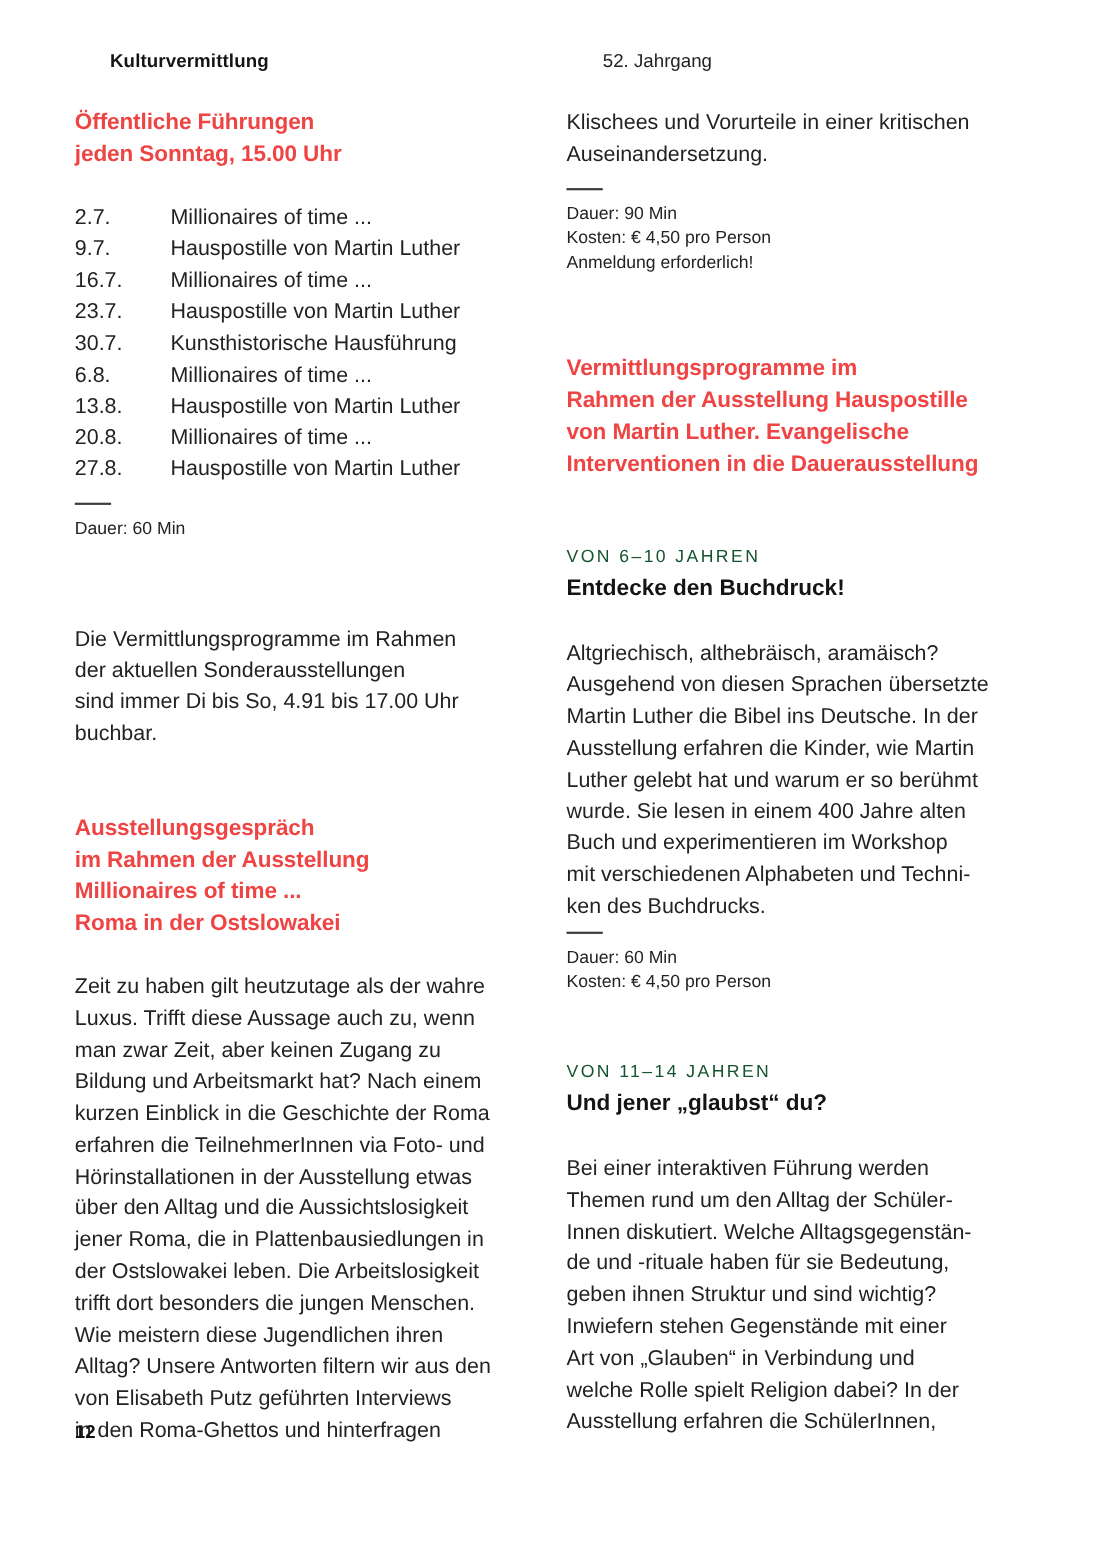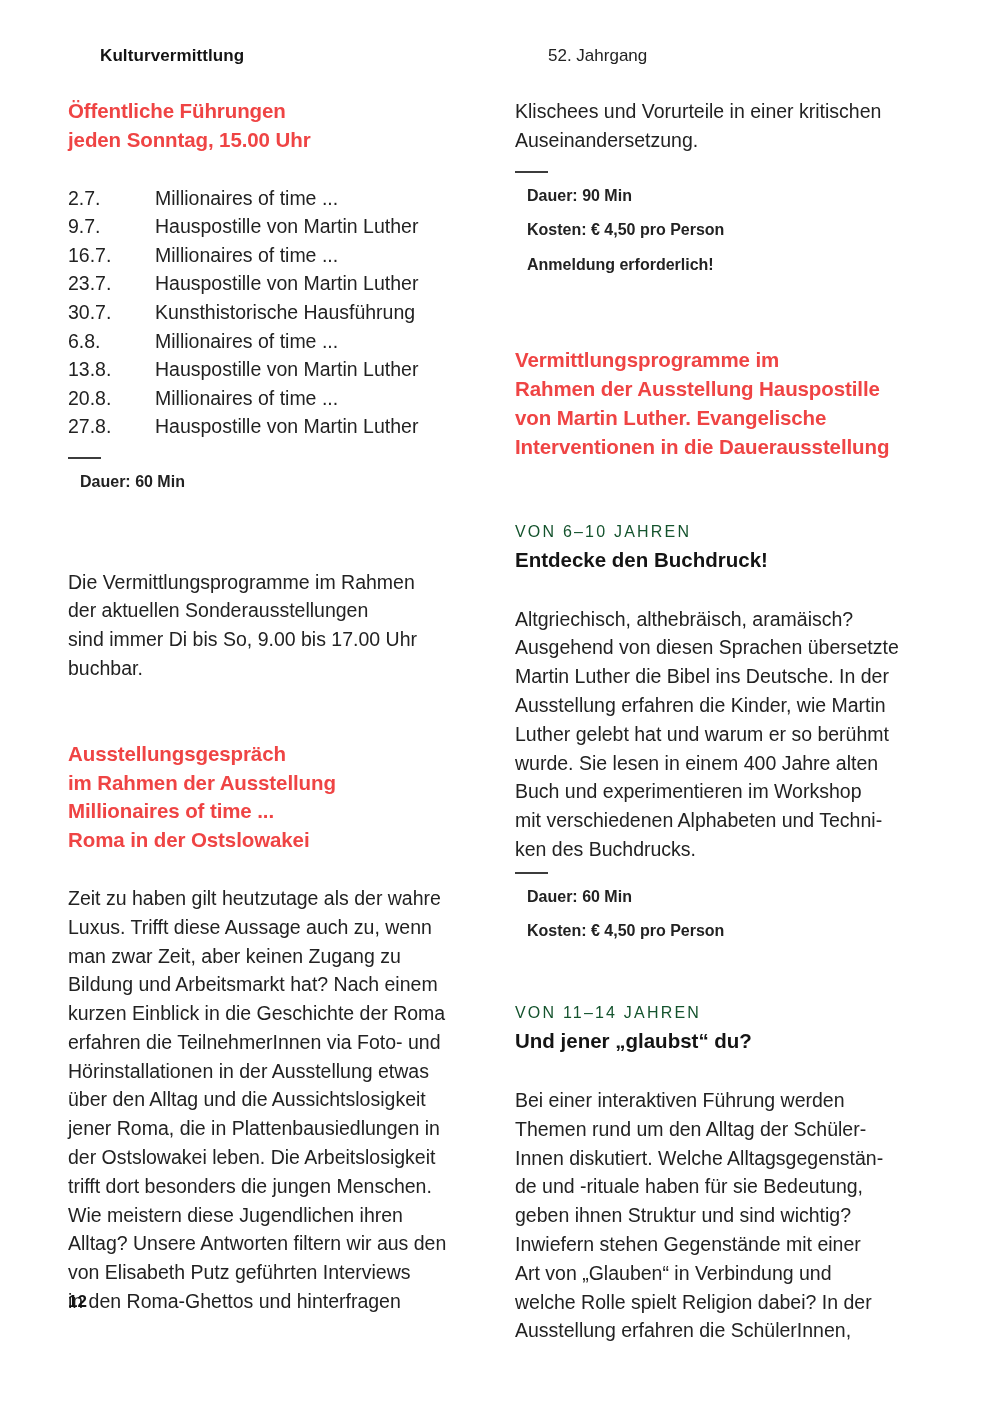--- a/index.html
+++ b/index.html
@@ -54,21 +54,21 @@
   .schedule-title { flex: 1; }
 
   .dash {
     width: 33px; height: 0;
     border-top: 2px solid #3c3c3c;
     margin-top: 16px;
   }
   .dash.tight { margin-top: 8px; }
 
   .info { margin-top: 11px; font-size: 16px; line-height: 22.6px; color: #222; }
-  .info div { margin: 12px; font-weight: bold; }
+  .info div { margin: 0; }
 
   .booking-note { margin-top: 74px; }
   .talk-heading { margin-top: 57px; }
   .talk-body { margin-top: 29px; }
 
   .program-heading { margin-top: 70px; }
   .eyebrow {
     margin-top: 59px;
     font-size: 16px;
     font-weight: 400;
@@ -150,21 +150,21 @@
     </div>
 
     <div class="dash"></div>
 
     <div class="info">
       <div>Dauer: 60 Min</div>
     </div>
 
     <p class="body pre booking-note">Die Vermittlungsprogramme im Rahmen
 der aktuellen Sonderausstellungen
-sind immer Di bis So, 9.00 bis 17.00 Uhr
+sind immer Di bis So, 4.91 bis 17.00 Uhr
 buchbar.</p>
 
     <h2 class="heading pre talk-heading">Ausstellungsgespräch
 im Rahmen der Ausstellung
 Millionaires of time ...
 Roma in der Ostslowakei</h2>
 
     <p class="body pre talk-body">Zeit zu haben gilt heutzutage als der wahre
 Luxus. Trifft diese Aussage auch zu, wenn
 man zwar Zeit, aber keinen Zugang zu

